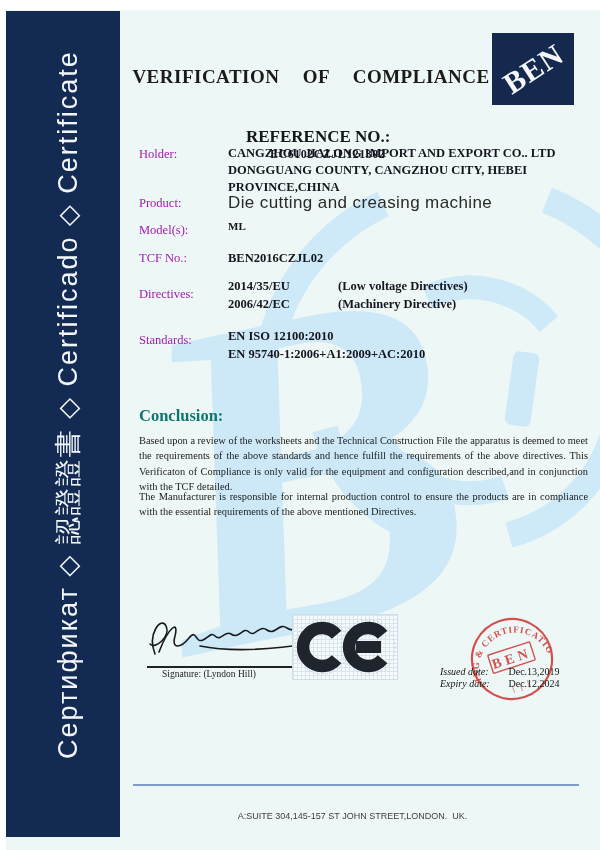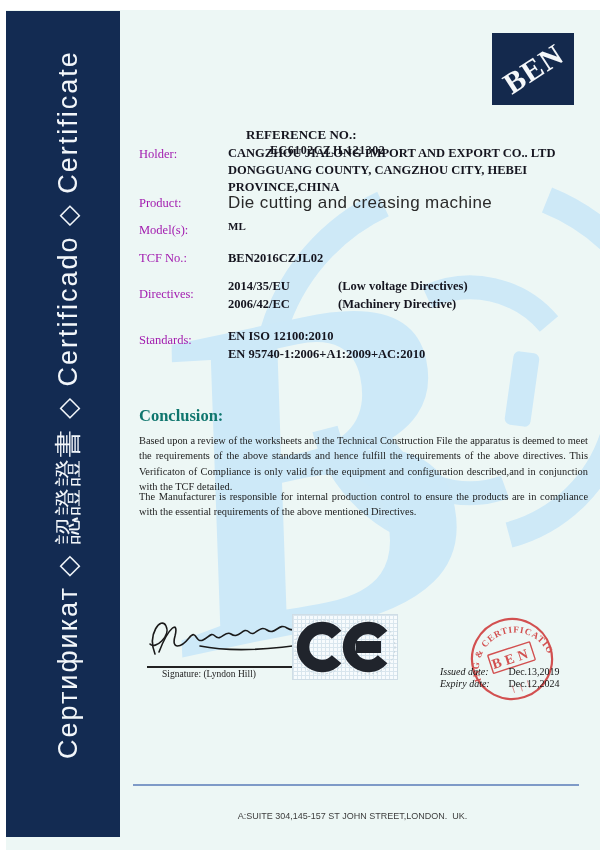--- a/index.html
+++ b/index.html
@@ -16,21 +16,21 @@
     font-size:27px;letter-spacing:2px;color:#f2f6fa;white-space:nowrap;}
   
   .content{position:absolute;left:0;top:0;width:600px;height:850px;z-index:3;}
   .logo-box{position:absolute;left:492px;top:33px;width:82px;height:72px;background:#14294d;
     display:flex;align-items:center;justify-content:center;overflow:hidden;}
   .logo-text{transform:rotate(-33deg);font-family:"Liberation Serif",serif;font-weight:bold;
     font-size:30px;color:#f5f7fa;letter-spacing:1px;}
   .title{position:absolute;left:125px;top:66px;width:372px;text-align:center;
     font-weight:bold;font-size:19px;letter-spacing:.5px;word-spacing:18px;color:#1b1b1b;}
   .refline{position:absolute;left:228px;top:112px;font-size:12px;color:#16161f;white-space:pre;}
-  .refline .lab{font-weight:600;font-size:13px;}
+  .refline .lab{font-weight:600;font-size:17px;}
   .refline .val{font-weight:bold;letter-spacing:.5px;margin-left:24px;}
   .flabel{position:absolute;left:139px;font-size:12.5px;color:#a21caf;}
   .fval{position:absolute;left:228px;font-weight:bold;font-size:12.5px;color:#15151f;line-height:17px;max-width:360px;}
   .sansval{font-family:"Liberation Sans",sans-serif;font-weight:normal;font-size:17px;color:#2a2a2a;letter-spacing:.4px;}
   .dirrow{display:flex;gap:32px;}
   .dirrow .code{min-width:78px;}
   .concl-head{position:absolute;left:139px;top:406px;font-weight:bold;font-size:16.5px;color:#0f766e;}
   .para{position:absolute;left:139px;width:449px;text-align:justify;
     font-size:10.4px;line-height:15.4px;color:#1c1c1c;}
   .sig-line{position:absolute;left:147px;top:666px;width:198px;height:1.5px;background:#222;}
@@ -71,20 +71,21 @@
   <div class="sidebar">
     <div class="sidebar-text">Сертификат ◇ 認證證書 ◇ Certificado ◇ Certificate</div>
   </div>
 
   <div class="content">
 
     <div class="logo-box">
       <span class="logo-text">BEN</span>
     </div>
 
+    <div class="title">VERIFICATION OF COMPLIANCE</div>
 
     <div class="refline">
       <span class="lab">REFERENCE NO.:</span>
       <span class="val">EC6102CZJL121302</span>
     </div>
 
     <div class="flabel" style="top:147px">Holder:</div>
     <div class="fval" style="top:145px">
       <div>CANGZHOU JIALONG IMPORT AND EXPORT CO.. LTD</div>
       <div>DONGGUANG COUNTY, CANGZHOU CITY, HEBEI PROVINCE,CHINA</div>

